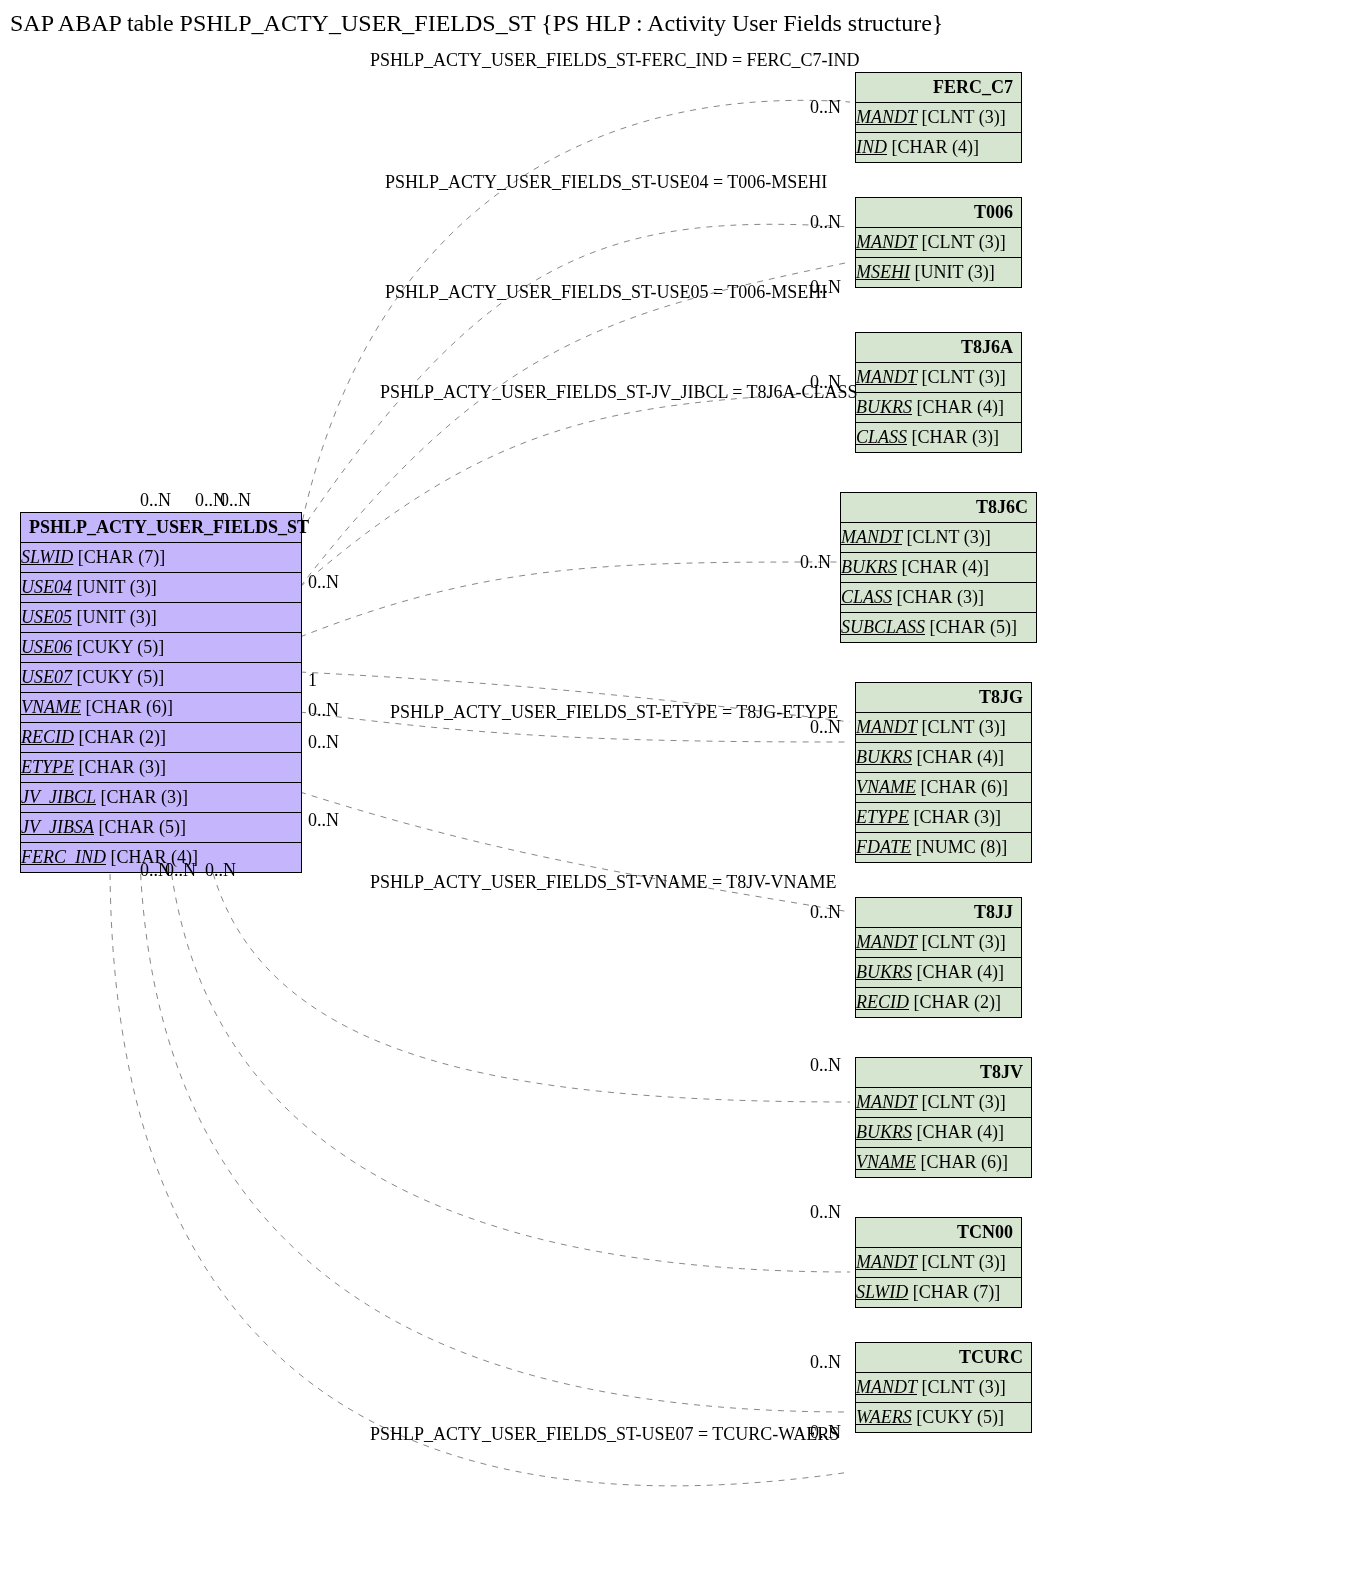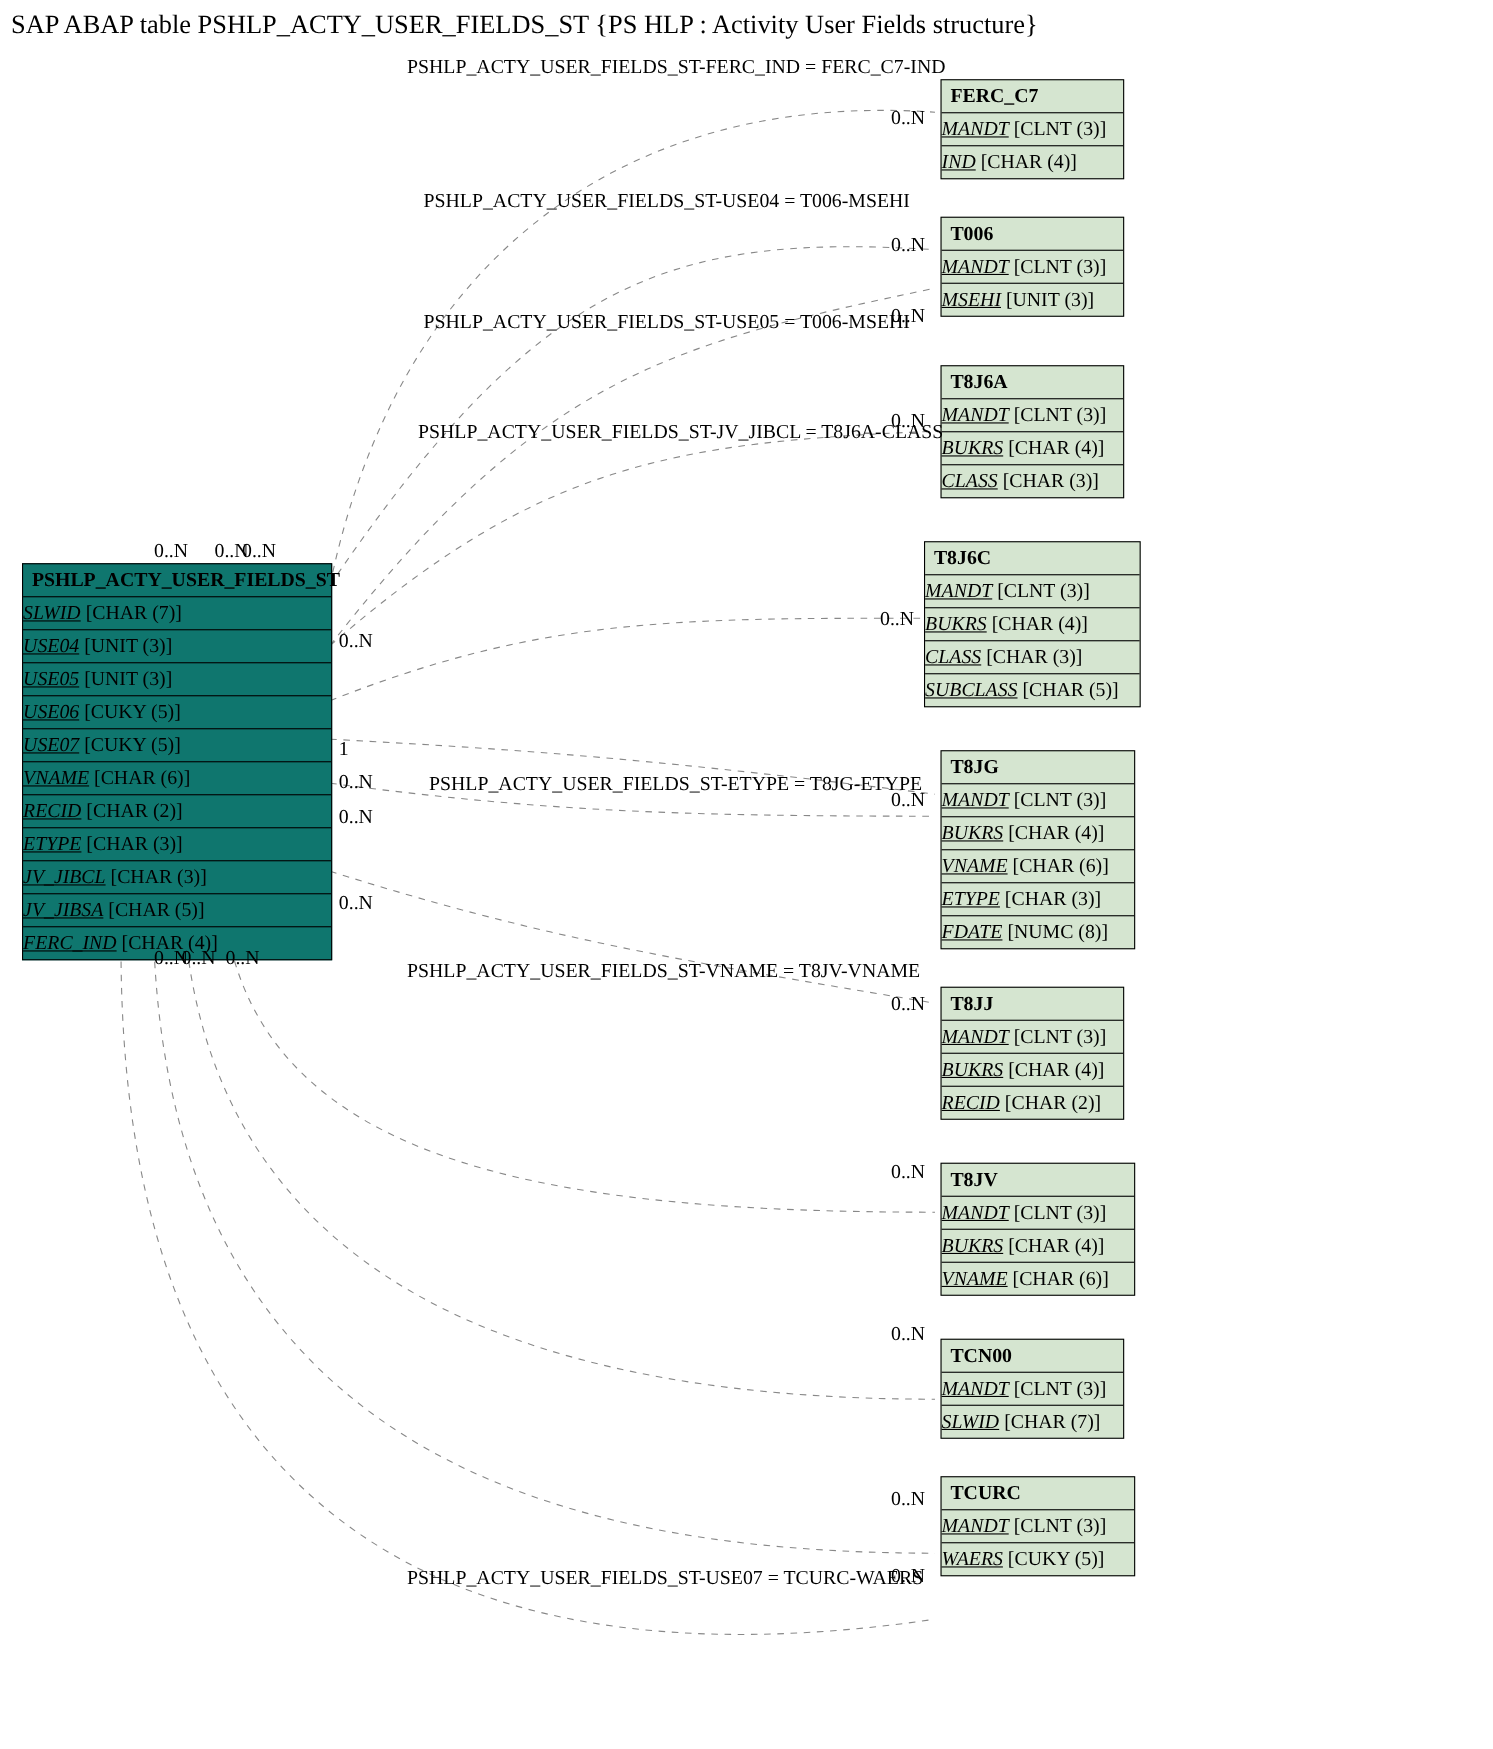--- a/index.html
+++ b/index.html
@@ -19,25 +19,25 @@
     width: 1337px;
     height: 1530px;
   }
   .entity {
     position: absolute;
     border: 1px solid #000;
     background: #d5e5d0;
     font-size: 18px;
   }
   .entity.main {
-    background: #0f766e;
+    background: #c4b5fd;
   }
   .entity .header {
     font-weight: bold;
-    text-align: left;
+    text-align: right;
     padding: 4px 8px;
     border-bottom: 1px solid #000;
   }
   .entity .row {
     padding: 4px 0;
     border-bottom: 1px solid #000;
     white-space: nowrap;
   }
   .entity .row:last-child {
     border-bottom: none;

